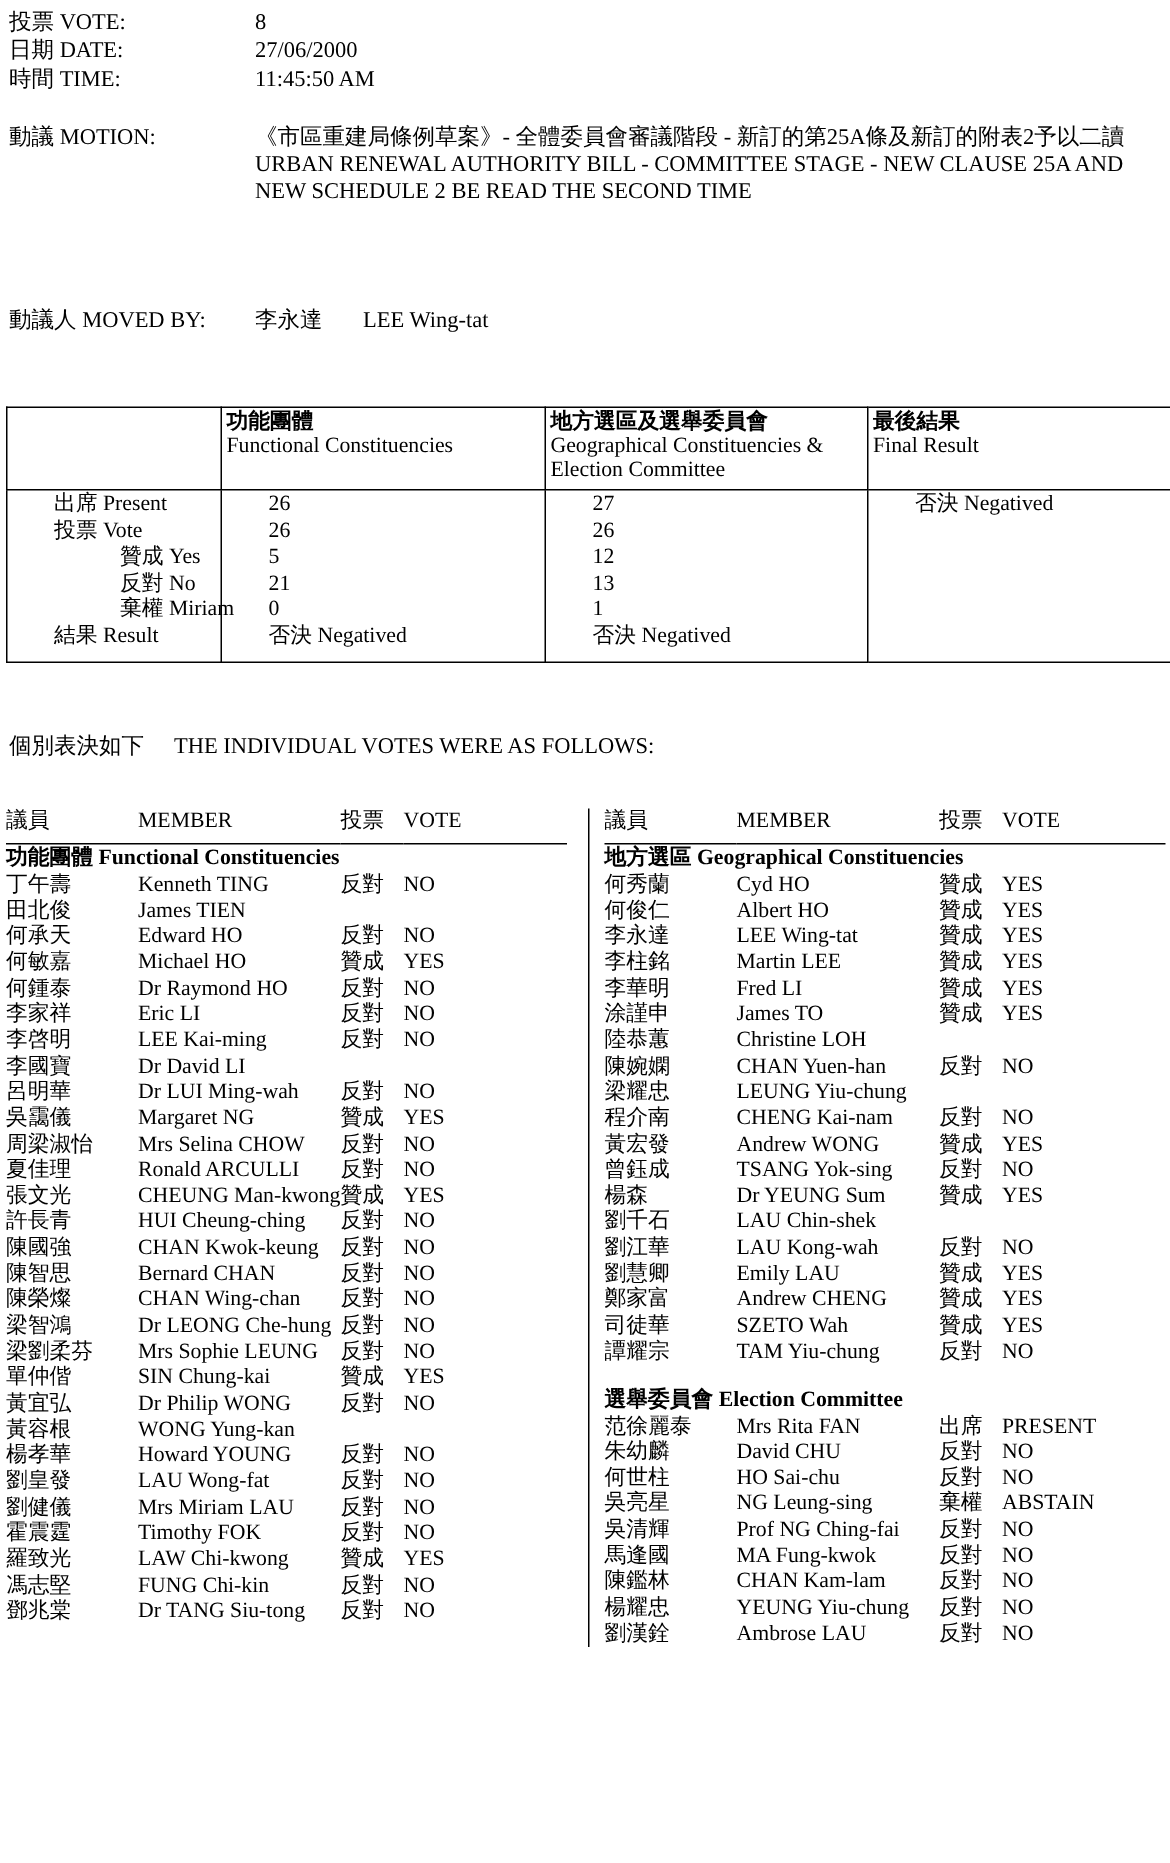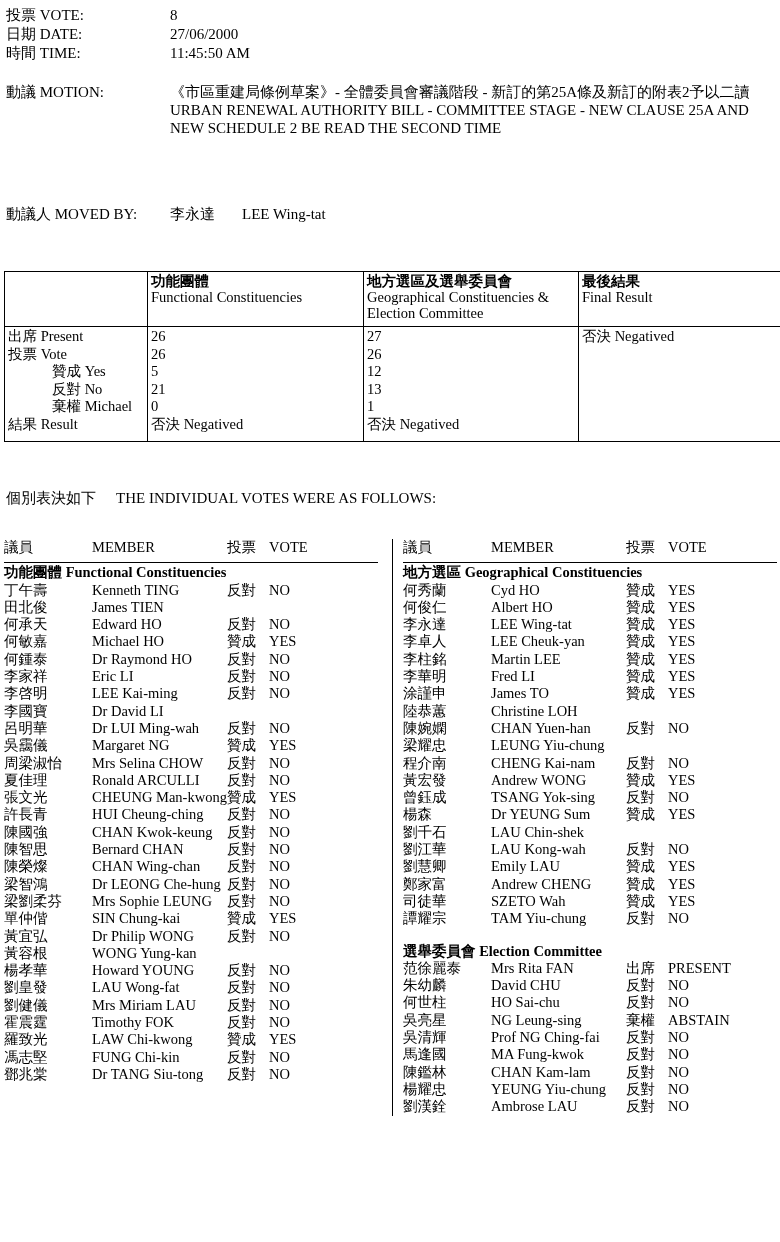--- a/index.html
+++ b/index.html
@@ -114,21 +114,21 @@
     font-size: 14.5px;
     line-height: 16px;
     display: block;
   }
   .sum-head-en {
     font-size: 14.5px;
     line-height: 16px;
     display: block;
   }
   .sum-body td { height: 112px; }
-  .sum-lines { line-height: 17.5px; }
+  .sum-lines { line-height: 17.5px; margin-left: 28px; }
   .sum-lines div { white-space: nowrap; }
   .indent { padding-left: 44px; }
 
   
   .indiv-title {
     position: absolute;
     left: 6px;
     top: 489px;
     font-size: 15px;
     line-height: 18px;
@@ -249,21 +249,21 @@
     </tr>
   </thead>
   <tbody class="sum-body">
     <tr>
       <td class="col-a">
         <div class="sum-lines">
           <div>出席 Present</div>
           <div>投票 Vote</div>
           <div class="indent">贊成 Yes</div>
           <div class="indent">反對 No</div>
-          <div class="indent">棄權 Michael</div>
+          <div class="indent">棄權 Miriam</div>
           <div>結果 Result</div>
         </div>
       </td>
       <td class="col-b">
         <div class="sum-lines">
           <div>26</div>
           <div>26</div>
           <div>5</div>
           <div>21</div>
           <div>0</div>
@@ -524,26 +524,20 @@
             <td class="c-zhvote">贊成</td>
             <td class="c-envote">YES</td>
           </tr>
           <tr>
             <td class="c-name">李永達</td>
             <td class="c-member">LEE Wing-tat</td>
             <td class="c-zhvote">贊成</td>
             <td class="c-envote">YES</td>
           </tr>
           <tr>
-            <td class="c-name">李卓人</td>
-            <td class="c-member">LEE Cheuk-yan</td>
-            <td class="c-zhvote">贊成</td>
-            <td class="c-envote">YES</td>
-          </tr>
-          <tr>
             <td class="c-name">李柱銘</td>
             <td class="c-member">Martin LEE</td>
             <td class="c-zhvote">贊成</td>
             <td class="c-envote">YES</td>
           </tr>
           <tr>
             <td class="c-name">李華明</td>
             <td class="c-member">Fred LI</td>
             <td class="c-zhvote">贊成</td>
             <td class="c-envote">YES</td>

